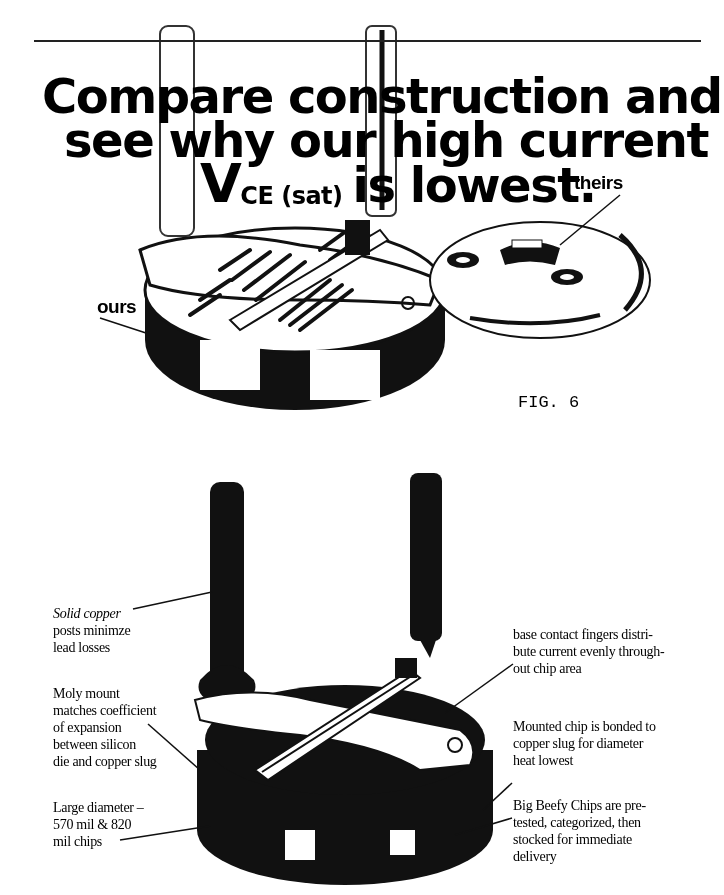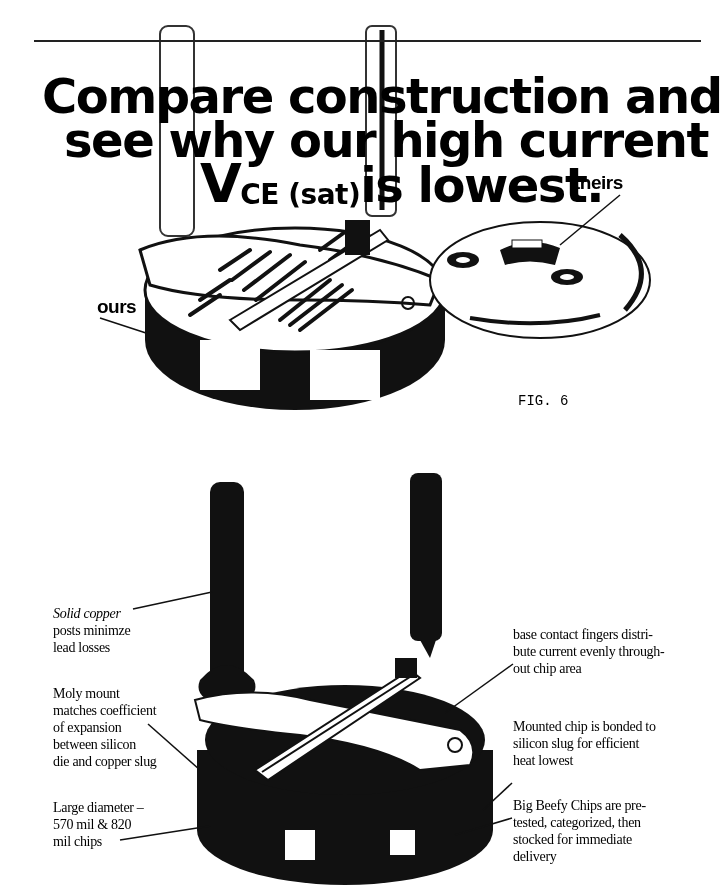--- a/index.html
+++ b/index.html
@@ -3,24 +3,24 @@
 <meta charset="utf-8">
 <style>
   html, body { margin: 0; padding: 0; background: #ffffff; }
   body { width: 724px; height: 895px; position: relative; overflow: hidden; font-family: "Liberation Sans", sans-serif; color: #000; }
   .rule { position: absolute; left: 34px; top: 40px; width: 667px; height: 2px; background: #222; }
   .headline { position: absolute; left: 42px; top: 42px; width: 660px; font-family: "DejaVu Sans", sans-serif; font-weight: bold; font-size: 48px; line-height: 44px; letter-spacing: -1.5px; z-index: 3; }
   .headline .line { display: block; white-space: nowrap; }
   .headline .l1 { padding-left: 0; }
   .headline .l2 { padding-left: 22px; }
   .headline .l3 { padding-left: 158px; }
-  .headline .sub { font-size: 28px; letter-spacing: -0.5px; position: relative; top: 2px; }
+  .headline .sub { font-size: 24px; letter-spacing: -0.5px; position: relative; top: 2px; margin-right: 10px; }
   .headline .v { font-size: 54px; }
   .lbl-big { position: absolute; font-family: "Liberation Sans", sans-serif; font-weight: bold; font-size: 19px; letter-spacing: -0.5px; z-index: 3; text-align: right; }
-  .fig { position: absolute; font-family: "Liberation Mono", monospace; font-size: 14px; }
+  .fig { position: absolute; font-family: "Liberation Mono", monospace; font-size: 17px; }
   .callout { position: absolute; font-family: Liberation Serif, serif; font-size: 14px; line-height: 17px; letter-spacing: -0.3px; z-index: 3; }
   .callout span { display: block; white-space: nowrap; }
   .callout .it { font-style: italic; display: inline; }
   svg { position: absolute; left: 0; top: 0; }
 </style>
 </head>
 <body>
 
 <svg width="724" height="430" viewBox="0 0 724 430">
 
@@ -134,21 +134,21 @@
 </div>
 
 <div class="callout" style="left:513px; top:626px;">
   <span>base contact fingers distri-</span>
   <span>bute current evenly through-</span>
   <span>out chip area</span>
 </div>
 
 <div class="callout" style="left:513px; top:718px;">
   <span>Mounted chip is bonded to</span>
-  <span>silicon slug for efficient</span>
+  <span>copper slug for diameter</span>
   <span>heat lowest</span>
 </div>
 
 <div class="callout" style="left:513px; top:797px;">
   <span>Big Beefy Chips are pre-</span>
   <span>tested, categorized, then</span>
   <span>stocked for immediate</span>
   <span>delivery</span>
 </div>
 

